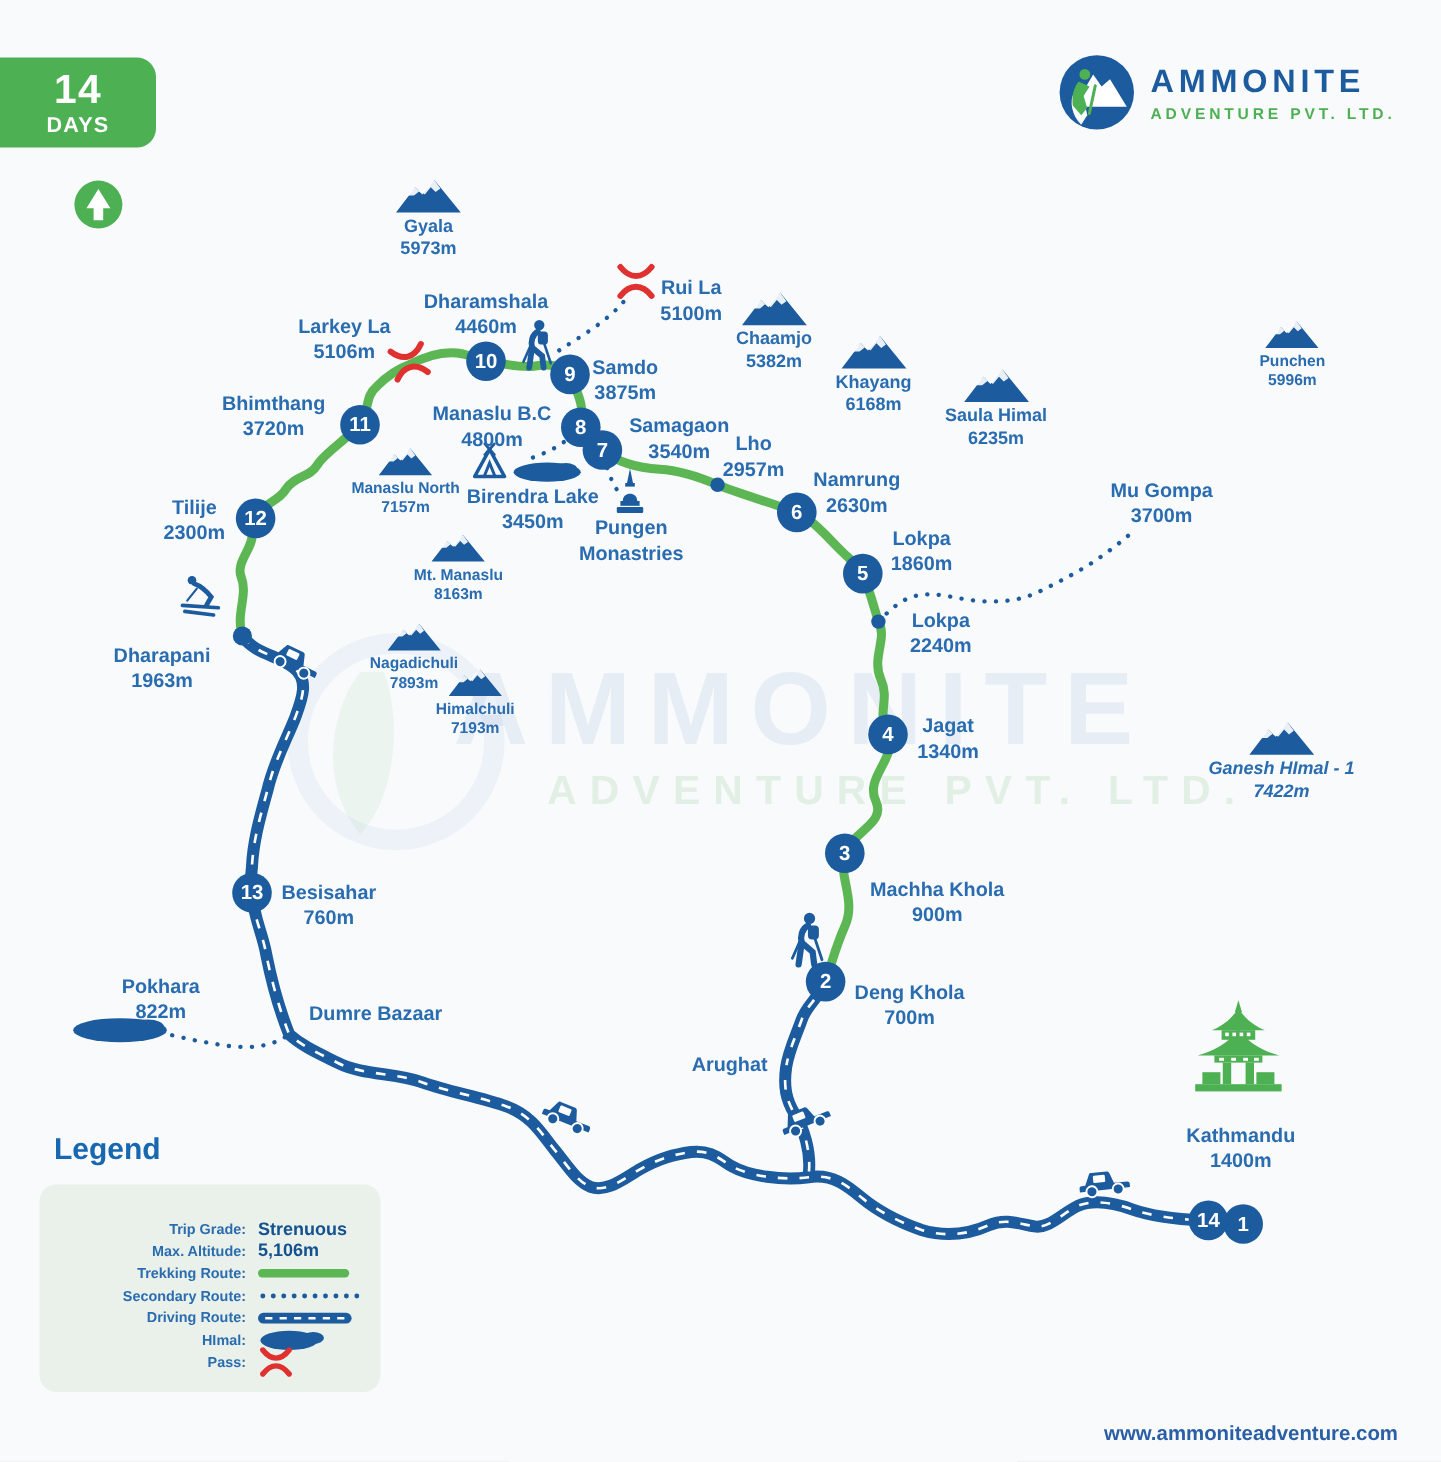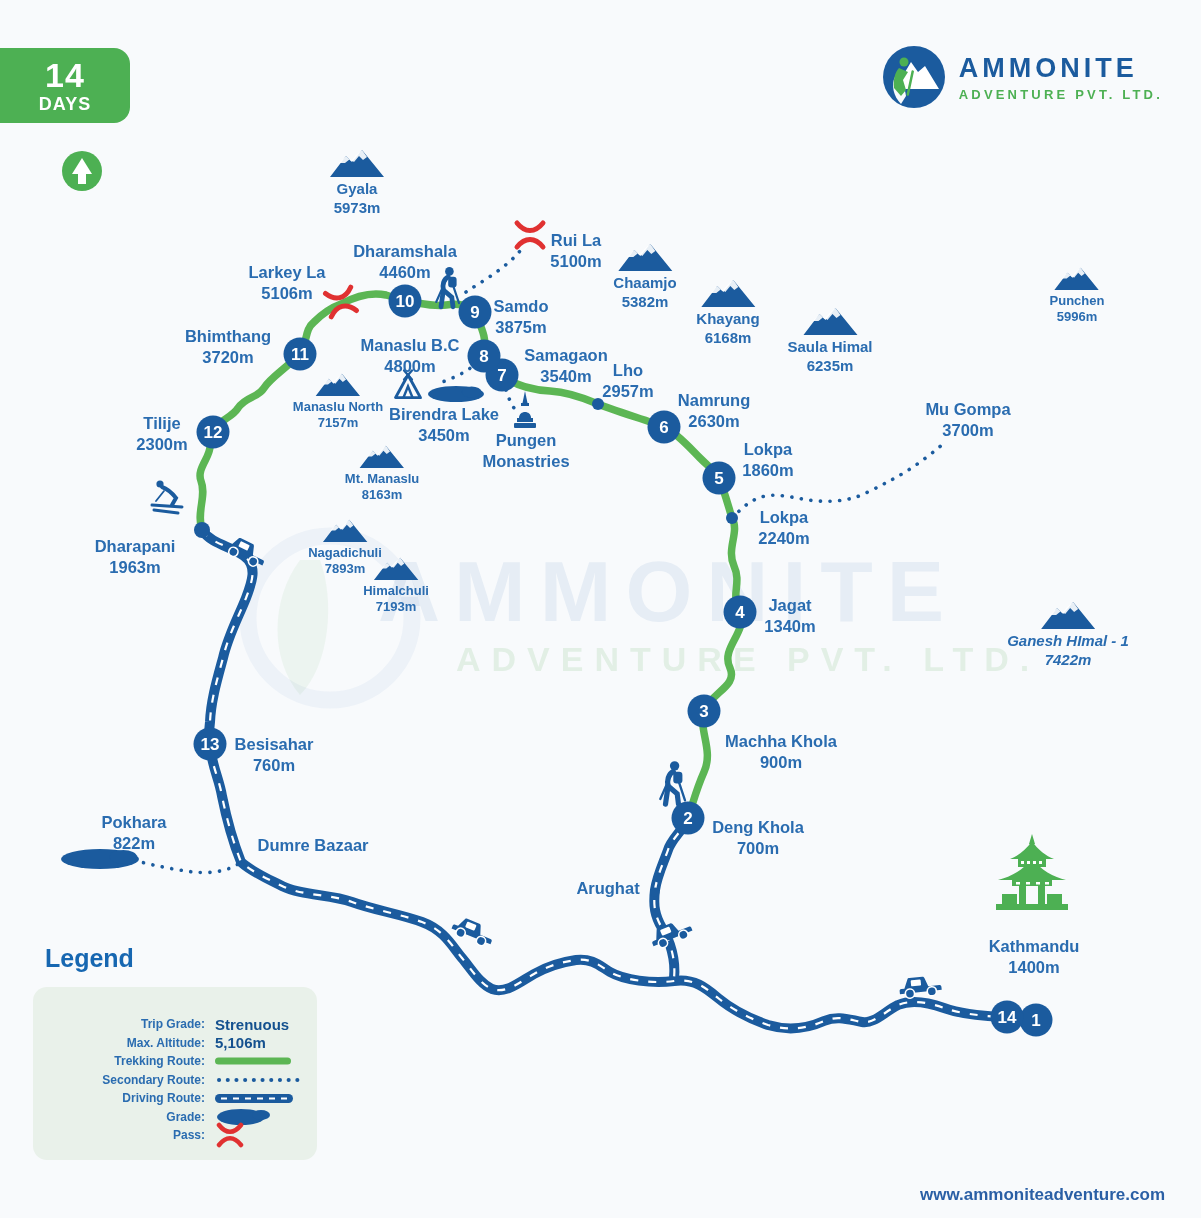--- a/index.html
+++ b/index.html
@@ -440,21 +440,21 @@
       <div class="legend-row">
         <div class="lab">Driving Route:</div>
         <div class="sw">
           <svg width="80" height="11">
             <rect y="1" width="78" height="9" rx="4.5" fill="#1b5b9e"></rect>
             <line x1="6" y1="5.5" x2="74" y2="5.5" stroke="#fff" stroke-width="2" stroke-dasharray="6 6"></line>
           </svg>
         </div>
       </div>
       <div class="legend-row">
-        <div class="lab">Grade:</div>
+        <div class="lab">HImal:</div>
         <div class="sw">
           <svg width="58" height="20">
             <ellipse cx="26" cy="10" rx="24" ry="8" fill="#1b5b9e"></ellipse>
             <ellipse cx="46" cy="8" rx="9" ry="5" fill="#1b5b9e"></ellipse>
           </svg>
         </div>
       </div>
       <div class="legend-row">
         <div class="lab">Pass:</div>
         <div class="sw">

